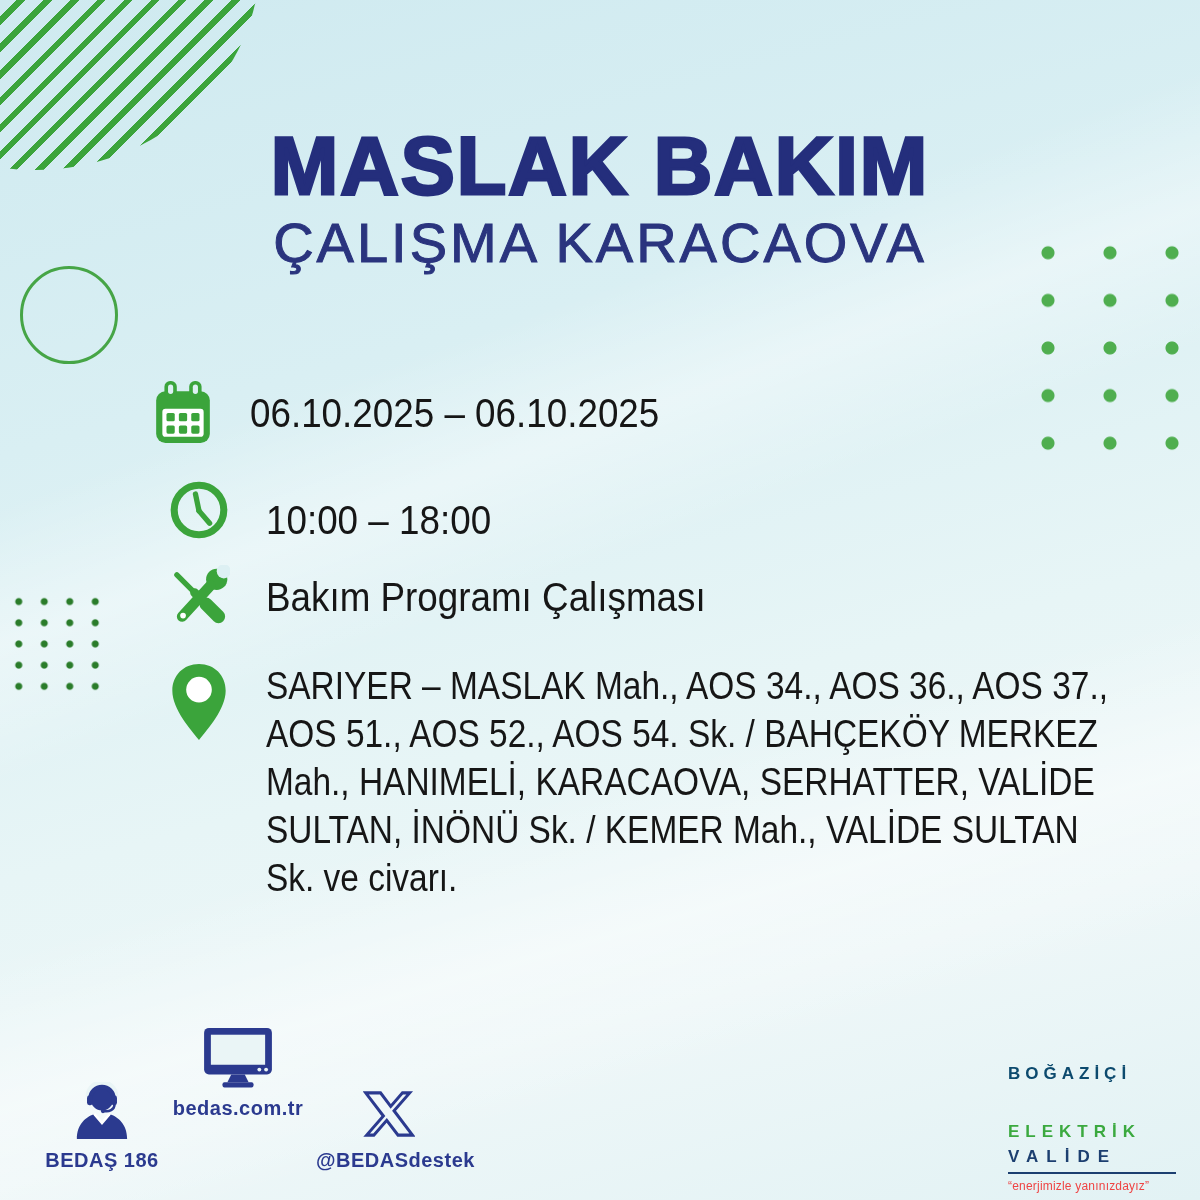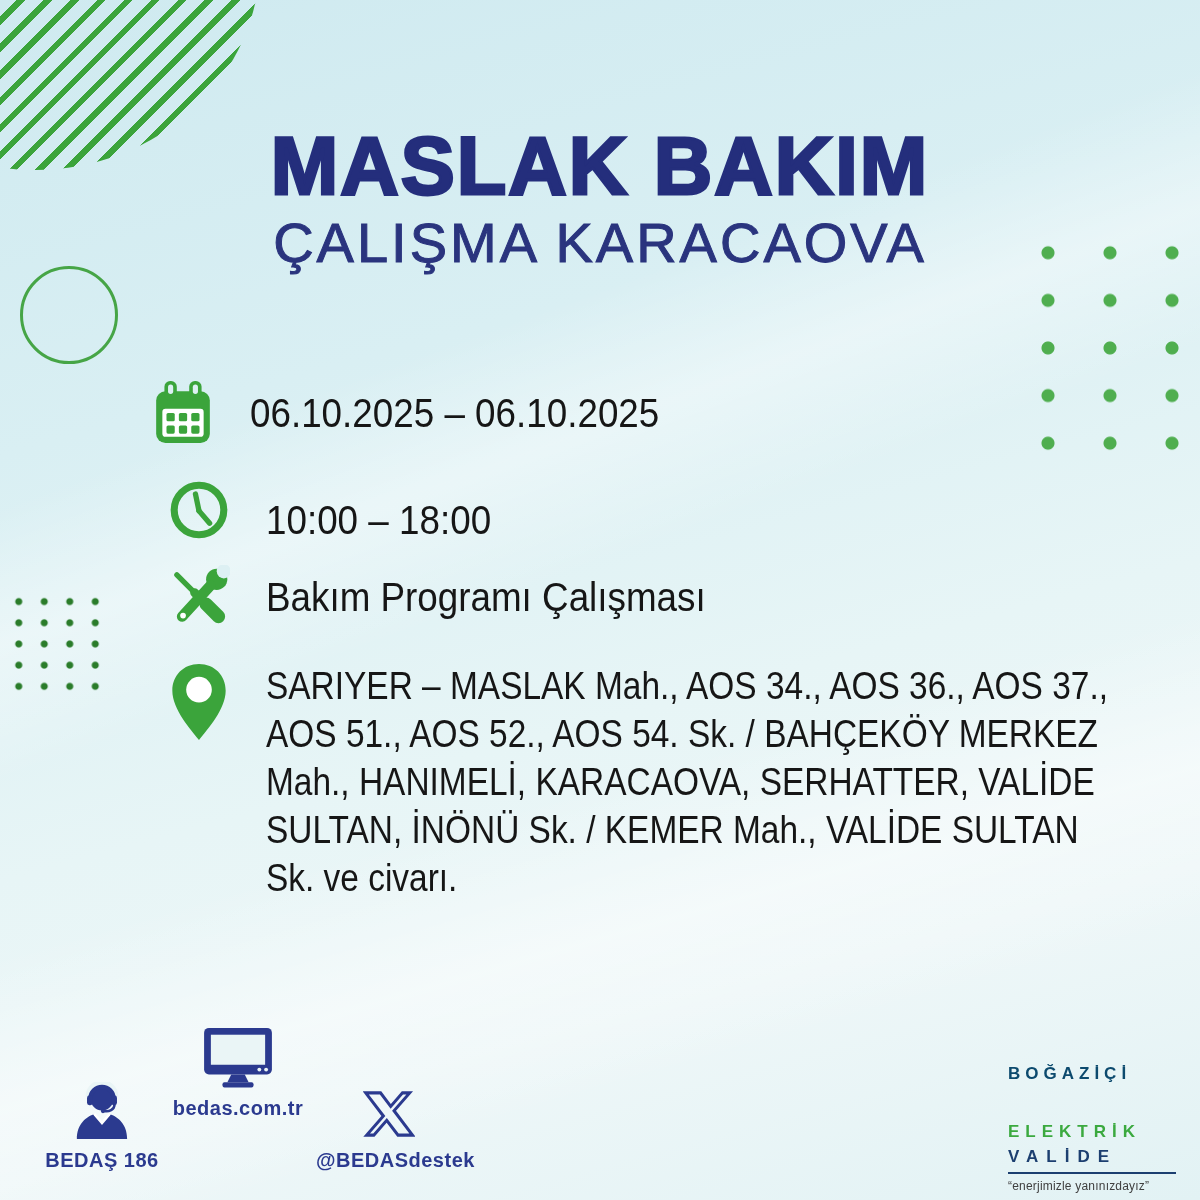--- a/index.html
+++ b/index.html
@@ -61,21 +61,21 @@
   .fi-1{left:34px;top:1078px;width:136px;}
   .fi-2{left:168px;top:1026px;width:140px;}
   .fi-3{left:316px;top:1078px;width:146px;}
   
   .logo{position:absolute;left:1008px;top:1064px;width:176px;}
   .logo-line{margin:0 0 6px 0;font-weight:700;font-size:17px;line-height:19px;}
   .logo-l1{color:#0c4a6e;letter-spacing:5px;}
   .logo-l2{color:#3ba93f;letter-spacing:6px;margin-top:39px;}
   .logo-l3{color:#1c3f70;letter-spacing:8px;}
   .logo-rule{width:168px;height:2px;background:#1c3f70;margin:2px 0 5px 0;}
-  .logo-tagline{font-size:12px;color:#404040;font-weight:500;letter-spacing:.2px;}
+  .logo-tagline{font-size:12px;color:#ef4444;font-weight:500;letter-spacing:.2px;}
 </style>
 </head>
 <body>
 
 <div class="streak s1"></div>
 <div class="streak s2"></div>
 <div class="stripes-blob"></div>
 <div class="ring"></div>
 <div class="dots-right"></div>
 <div class="dots-left"></div>

